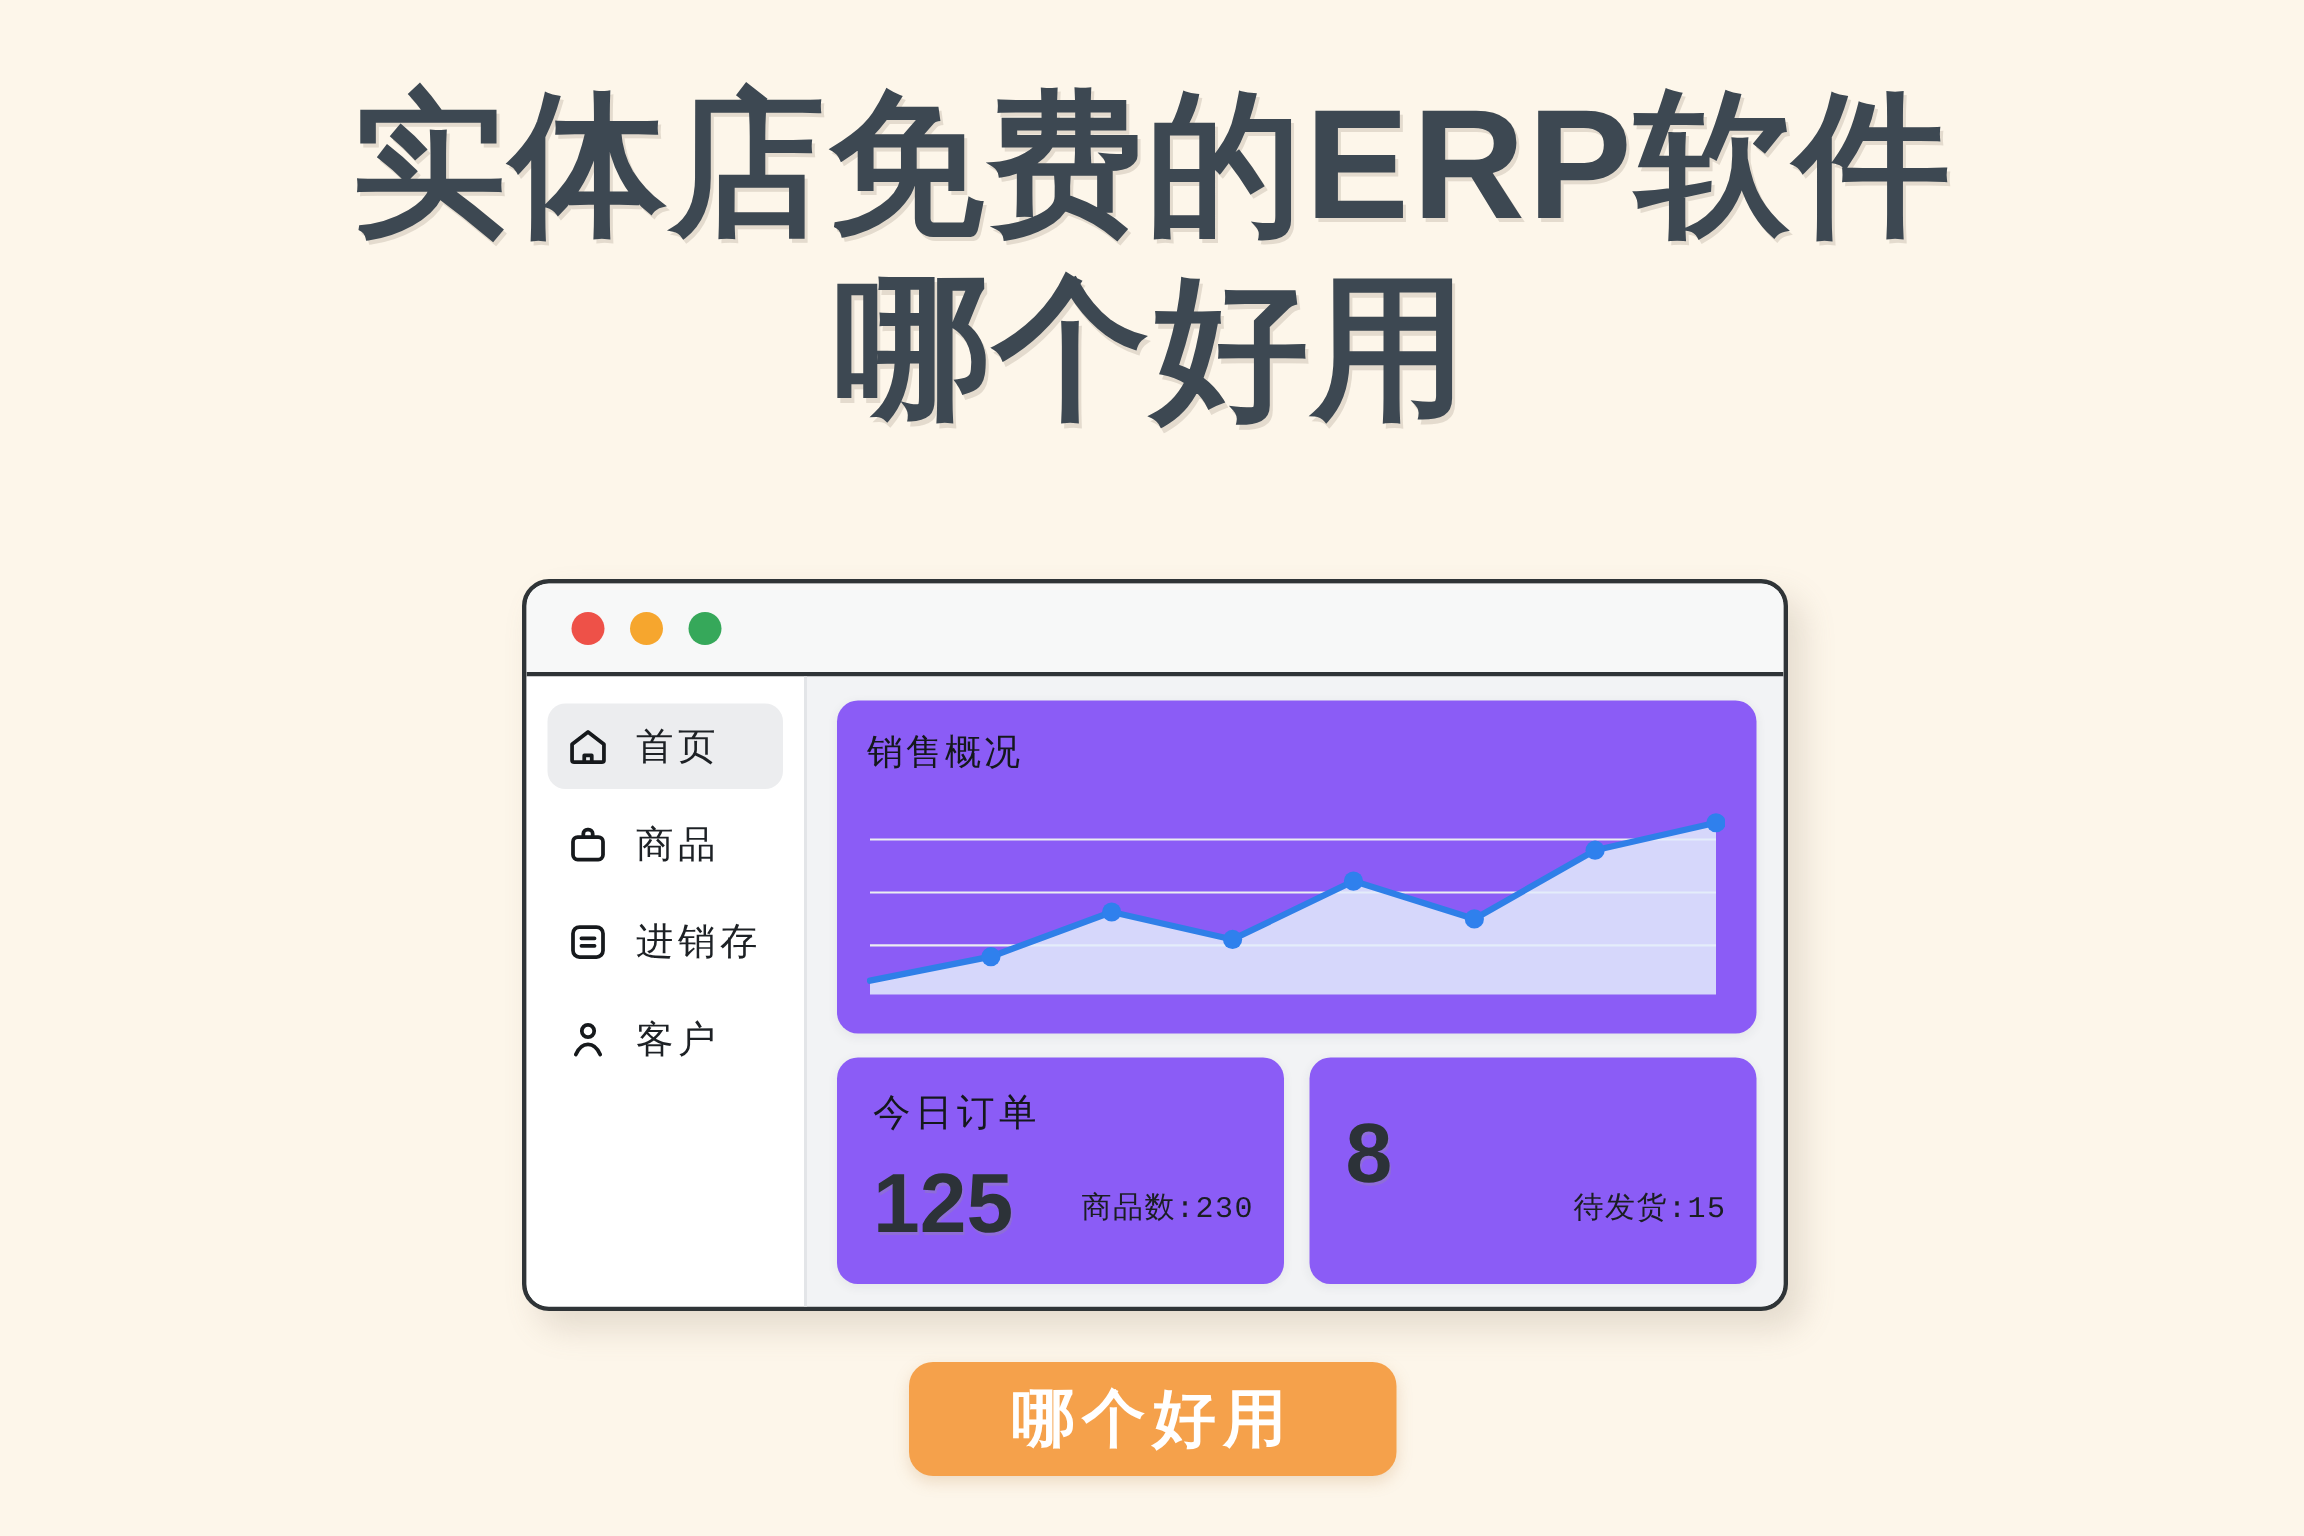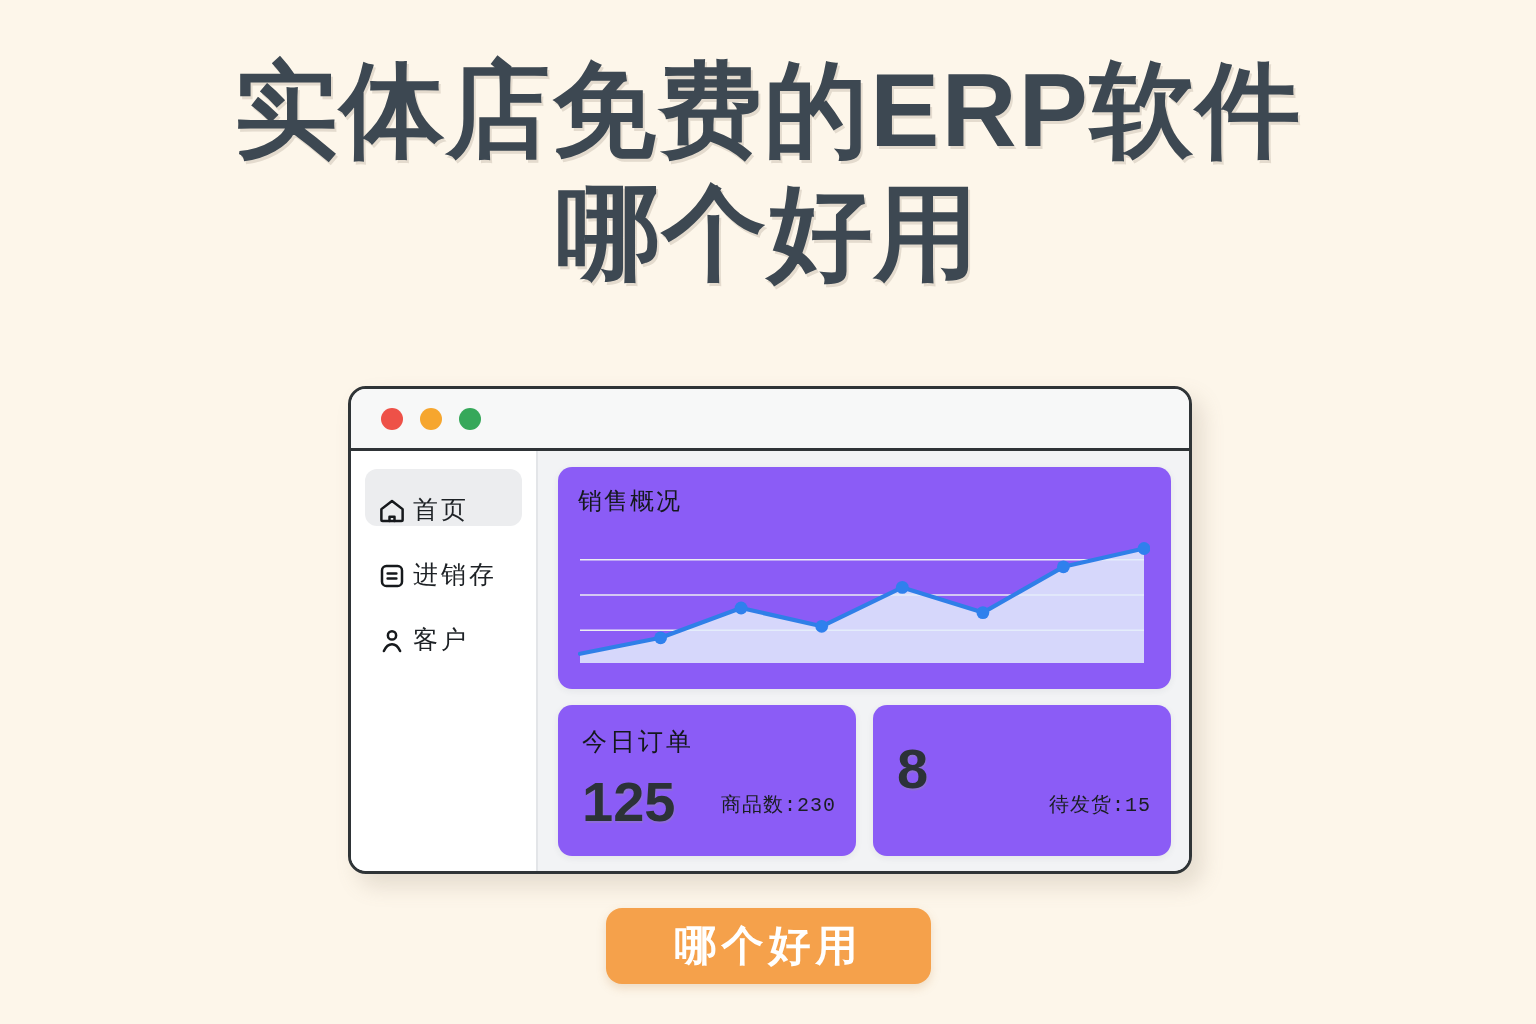--- a/index.html
+++ b/index.html
@@ -67,22 +67,22 @@
 
   
   .sidebar {
     width:187px;
     background:#FFFFFF;
     border-right:2px solid #E3E5E8;
     padding:18px 14px 0 14px;
   }
   .nav-item {
     display:flex;
-    align-items:flex-end;
-    gap:6px;
+    align-items:center;
+    gap:17px;
     height:57px;
     padding:0 12px;
     border-radius:12px;
     color:#1D2125;
     font-size:25px;
     letter-spacing:3px;
     margin-bottom:8px;
   }
   .nav-item.active { background:#ECEDEF; }
   .nav-ico { width:30px; height:30px; flex:0 0 30px; display:block; }
@@ -198,20 +198,29 @@
         <div class="nav-item active">
           <span class="nav-ico">
             <svg viewBox="0 0 24 24" fill="none" stroke="#16191C" stroke-width="2" stroke-linecap="round" stroke-linejoin="round">
               <path d="M3.5 10.5 12 4l8.5 6.5V19a1 1 0 0 1-1 1h-15a1 1 0 0 1-1-1z"></path>
               <path d="M10 20v-3.5h4V20"></path>
             </svg>
           </span>
           <span>首页</span>
         </div>
 
+        <div class="nav-item">
+          <span class="nav-ico">
+            <svg viewBox="0 0 24 24" fill="none" stroke="#16191C" stroke-width="2" stroke-linecap="round" stroke-linejoin="round">
+              <rect x="4" y="8" width="16" height="12" rx="2.5"></rect>
+              <path d="M9.5 8V6.2A2.2 2.2 0 0 1 11.7 4h.6A2.2 2.2 0 0 1 14.5 6.2V8"></path>
+            </svg>
+          </span>
+          <span>商品</span>
+        </div>
 
         <div class="nav-item">
           <span class="nav-ico">
             <svg viewBox="0 0 24 24" fill="none" stroke="#16191C" stroke-width="2" stroke-linecap="round" stroke-linejoin="round">
               <rect x="4" y="4" width="16" height="16" rx="3.5"></rect>
               <path d="M8.5 10h7M8.5 14h7"></path>
             </svg>
           </span>
           <span>进销存</span>
         </div>

